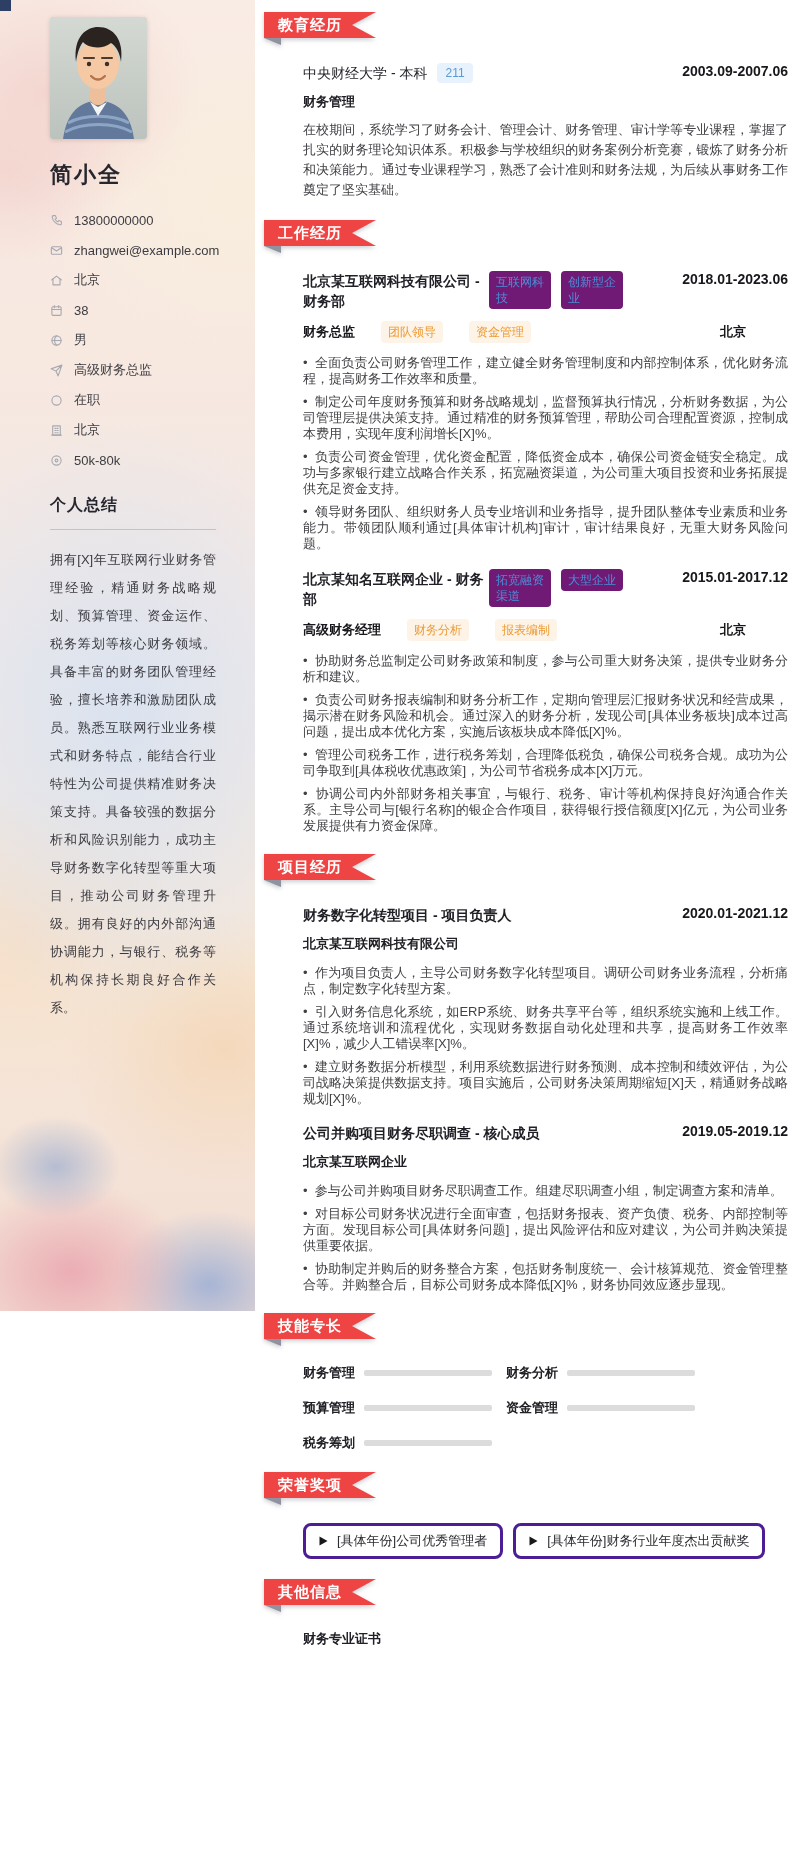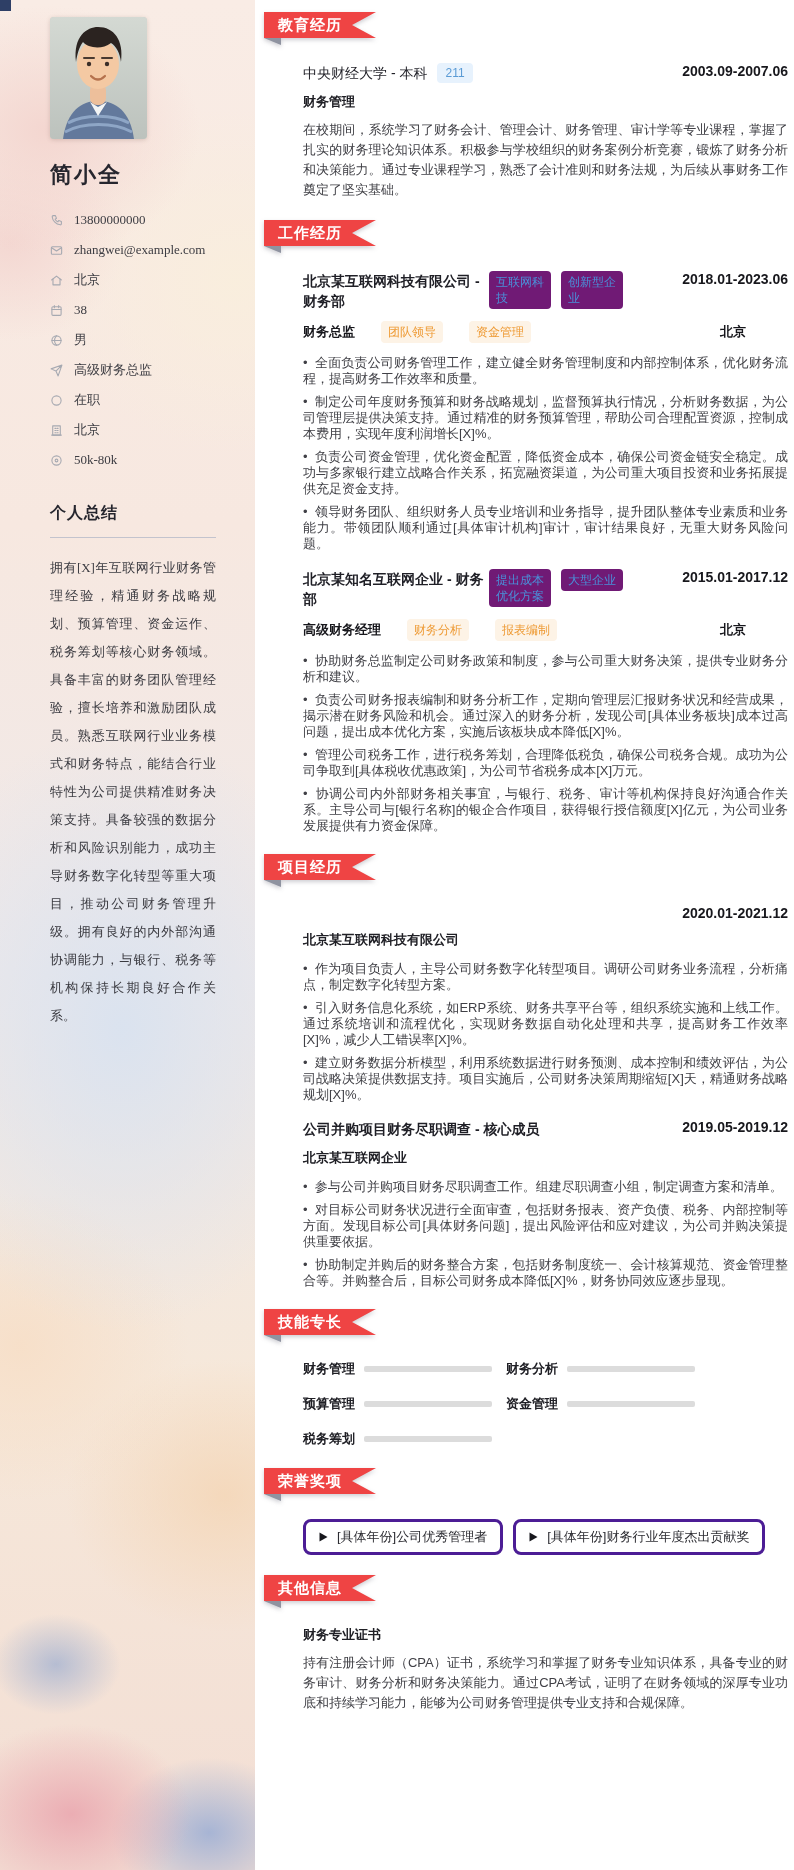--- a/index.html
+++ b/index.html
@@ -5,50 +5,49 @@
   * { margin:0; padding:0; box-sizing:border-box; }
   html,body { width:794px; }
   body {
     position:relative; width:794px; height:1870px; overflow:hidden;
     background:#ffffff; font-family:"Liberation Sans","DejaVu Sans",sans-serif;
     color:#333;
   }
 
   
   .sidebar {
-    position:absolute; left:0; top:0; width:255px; height:1870px;
+    position:absolute; left:0; top:0; width:255px; height:1311px;
     background:
       radial-gradient(220px 180px at 18% 7%,  rgba(243,212,206,.9), transparent 70%),
       radial-gradient(260px 240px at 92% 15%, rgba(249,238,221,.95), transparent 72%),
       radial-gradient(170px 140px at 4% 13%,  rgba(240,200,196,.55), transparent 70%),
       radial-gradient(320px 420px at 48% 55%, rgba(216,226,240,.9), transparent 72%),
       radial-gradient(240px 220px at 8% 72%,  rgba(247,222,198,.85), transparent 70%),
       radial-gradient(220px 190px at 88% 80%, rgba(244,212,178,.75), transparent 72%),
       radial-gradient(90px 70px at 22% 89%,   rgba(130,158,206,.55), transparent 72%),
       radial-gradient(160px 120px at 28% 97%, rgba(234,168,176,.9),  transparent 75%),
       radial-gradient(130px 100px at 82% 98%, rgba(148,170,212,.8),  transparent 75%),
       linear-gradient(180deg,#f9ece5 0%,#f7e8e0 28%,#efe9e9 52%,#f6e8da 74%,#f3ded4 100%);
-    font-family: Liberation Serif, serif;
   }
   .corner-chip { position:absolute; left:0; top:0; width:11px; height:11px; background:#2e3f66; }
   .side-inner { position:relative; padding:17px 39px 0 50px; }
 
   .photo-box { width:97px; height:122px; border-radius:4px; overflow:hidden;
     box-shadow:0 1px 4px rgba(120,90,80,.25); background:#c9cec9; }
   .photo-box svg { display:block; width:97px; height:122px; }
 
   .name { margin-top:21px; font-size:22px; font-weight:bold; color:#26262e; letter-spacing:2px; }
 
   .contact { margin-top:15px; }
   .contact-row { display:flex; align-items:center; gap:11px; height:30px; font-size:13px; color:#3c3c42; }
   .contact-row .ic { flex:0 0 13px; width:13px; height:13px; display:block; }
   .contact-row .ic svg { display:block; width:13px; height:13px; stroke:#a6a9b1; fill:none;
     stroke-width:2; stroke-linecap:round; stroke-linejoin:round; }
 
-  .summary-title { margin-top:28px; font-size:16px; font-weight:bold; color:#26262e; letter-spacing:1px; }
+  .summary-title { margin-top:20px; font-size:16px; font-weight:bold; color:#26262e; letter-spacing:1px; }
   .side-divider { margin-top:13px; border:0; border-top:1px solid #c3c3cd; width:166px; }
   .summary-text { margin-top:16px; width:166px; font-size:13px; line-height:28px;
     color:#3a3a40; text-align:justify; }
 
   
   .main { position:absolute; left:255px; top:0; width:539px; padding:12px 6px 0 48px; }
 
   .ribbon-wrap { position:relative; margin-left:-39px; margin-bottom:25px; width:max-content;
     filter:drop-shadow(0 2px 2px rgba(60,60,80,.25)); }
   .ribbon { position:relative; height:26px; line-height:26px; min-width:104px;
@@ -261,21 +260,21 @@
         <p class="bullet">制定公司年度财务预算和财务战略规划，监督预算执行情况，分析财务数据，为公司管理层提供决策支持。通过精准的财务预算管理，帮助公司合理配置资源，控制成本费用，实现年度利润增长[X]%。</p>
         <p class="bullet">负责公司资金管理，优化资金配置，降低资金成本，确保公司资金链安全稳定。成功与多家银行建立战略合作关系，拓宽融资渠道，为公司重大项目投资和业务拓展提供充足资金支持。</p>
         <p class="bullet">领导财务团队、组织财务人员专业培训和业务指导，提升团队整体专业素质和业务能力。带领团队顺利通过[具体审计机构]审计，审计结果良好，无重大财务风险问题。</p>
       </div>
     </div>
 
     <div class="job">
       <div class="row-head">
         <div class="job-company">北京某知名互联网企业 - 财务部</div>
         <div class="job-tags">
-          <span class="tag blue">提出成本优化方案</span>
+          <span class="tag blue">拓宽融资渠道</span>
           <span class="tag blue">大型企业</span>
         </div>
         <span class="h-date">2015.01-2017.12</span>
       </div>
       <div class="job-sub">
         <span class="job-pos">高级财务经理</span>
         <span class="tag orange">财务分析</span>
         <span class="tag orange">报表编制</span>
         <span class="job-loc">北京</span>
       </div>
@@ -289,20 +288,21 @@
   </section>
 
   <section class="sec">
     <div class="ribbon-wrap">
       <div class="ribbon">项目经历</div>
       <div class="fold"></div>
     </div>
 
     <div class="proj">
       <div class="row-head">
+        <span class="proj-title">财务数字化转型项目 - 项目负责人</span>
         <span class="h-date">2020.01-2021.12</span>
       </div>
       <div class="block-sub">北京某互联网科技有限公司</div>
       <div class="bullets">
         <p class="bullet">作为项目负责人，主导公司财务数字化转型项目。调研公司财务业务流程，分析痛点，制定数字化转型方案。</p>
         <p class="bullet">引入财务信息化系统，如ERP系统、财务共享平台等，组织系统实施和上线工作。通过系统培训和流程优化，实现财务数据自动化处理和共享，提高财务工作效率[X]%，减少人工错误率[X]%。</p>
         <p class="bullet">建立财务数据分析模型，利用系统数据进行财务预测、成本控制和绩效评估，为公司战略决策提供数据支持。项目实施后，公司财务决策周期缩短[X]天，精通财务战略规划[X]%。</p>
       </div>
     </div>
 
@@ -369,16 +369,15 @@
       </div>
     </div>
   </section>
 
   <section class="sec">
     <div class="ribbon-wrap">
       <div class="ribbon">其他信息</div>
       <div class="fold"></div>
     </div>
     <div class="cert-title">财务专业证书</div>
-    <p class="para">持有注册会计师（CPA）证书，系统学习和掌握了财务专业知识体系，具备专业的财务审计、财务分析和财务决策能力。通过CPA考试，证明了在财务领域的深厚专业功底和持续学习能力，能够为公司财务管理提供专业支持和合规保障。</p>
   </section>
 
 </main>
 
 </body></html>

